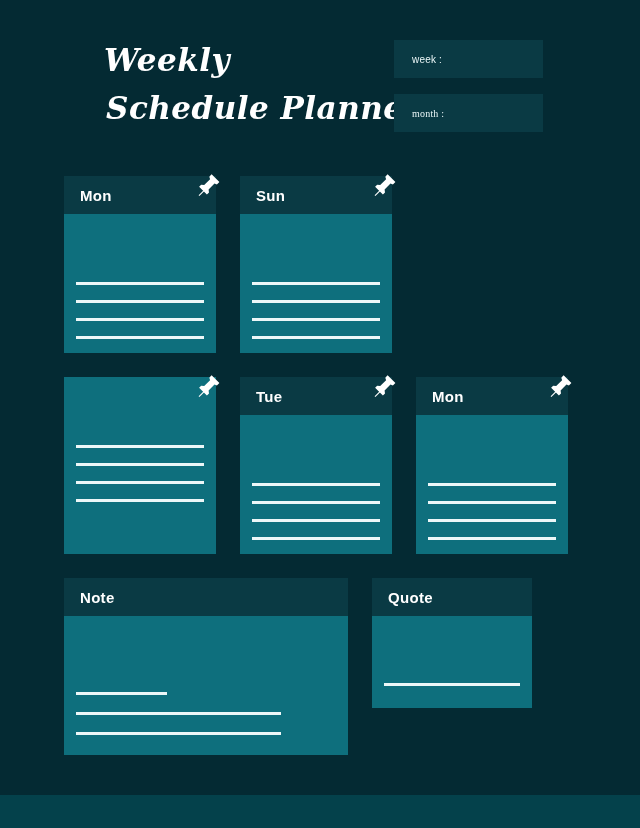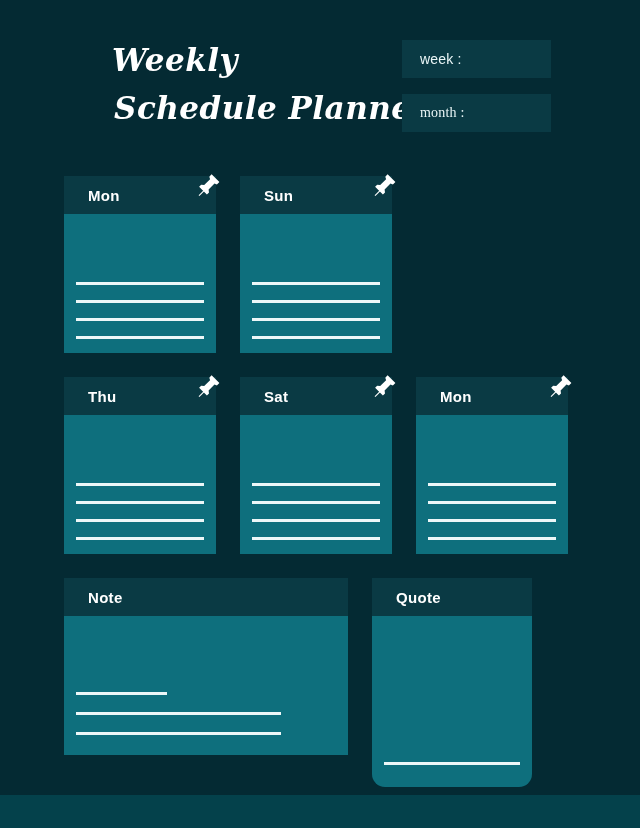--- a/index.html
+++ b/index.html
@@ -17,21 +17,21 @@
 
   .page {
     position: absolute;
     inset: 0;
     background: #042a33;
   }
 
   
   .header {
     position: absolute;
-    left: 16px;
+    left: 8px;
     top: 0;
     width: 560px;
     height: 160px;
   }
   .title {
     position: absolute;
     left: 96px;
     top: 36px;
     width: 270px;
     color: #ffffff;
@@ -53,21 +53,21 @@
   .field-box {
     position: absolute;
     background: #0a3a44;
     display: flex;
     align-items: center;
     padding-left: 18px;
     box-sizing: border-box;
   }
   .field-box .field-label {
     color: #eaf6f7;
-    font-size: 14px;
+    font-size: 10px;
     font-weight: 400;
     letter-spacing: 0.2px;
   }
   #field-week {
     left: 386px;
     top: 40px;
     width: 149px;
     height: 38px;
   }
   #field-month {
@@ -99,30 +99,29 @@
   .card-day {
     width: 152px;
     height: 177px;
   }
   .card-note {
     width: 284px;
     height: 177px;
   }
   .card-quote {
     width: 160px;
-    height: 209px;
-    border-radius: 13px;
+    height: 130px;
   }
 
   .card-header {
     height: 38px;
     background: #0a3a44;
     display: flex;
     align-items: center;
-    padding-left: 24px;
+    padding-left: 16px;
     box-sizing: border-box;
   }
   .card-title {
     color: #ffffff;
     font-size: 15px;
     font-weight: 700;
     letter-spacing: 0.3px;
   }
 
   .card-body {
@@ -243,44 +242,41 @@
             </g>
           </svg>
         </span>
       </div>
 
     </div>
 
     <div class="row">
 
       <div class="card card-day">
-        <div class="card-header">
-          <span class="card-title">Thu</span>
-        </div>
-        <div class="card-body">
-          <div class="lines">
-            <div class="rule"></div>
-            <div class="rule"></div>
-            <div class="rule"></div>
-            <div class="rule"></div>
-          </div>
-        </div>
-        <span class="pin">
-          <svg viewBox="0 0 28 28" width="28" height="28" xmlns="http://www.w3.org/2000/svg">
-            <g fill="#ffffff">
-              <path d="M17.6 3.2 L25.4 11.0 L22.9 13.4 L20.5 12.6 L14.6 18.6 L15.0 21.6 L12.9 23.6 L5.1 15.8 L7.2 13.7 L10.2 14.1 L16.1 8.2 L15.3 5.7 Z"></path>
-              <path d="M4.6 24.2 L10.4 18.4 L11.2 19.2 L5.4 25.0 Z"></path>
-            </g>
-          </svg>
-        </span>
-      </div>
-
-      <div class="card card-day">
-        <div class="card-header">
-          <span class="card-title">Sat</span>
+        <div class="card-body">
+          <div class="lines">
+            <div class="rule"></div>
+            <div class="rule"></div>
+            <div class="rule"></div>
+            <div class="rule"></div>
+          </div>
+        </div>
+        <span class="pin">
+          <svg viewBox="0 0 28 28" width="28" height="28" xmlns="http://www.w3.org/2000/svg">
+            <g fill="#ffffff">
+              <path d="M17.6 3.2 L25.4 11.0 L22.9 13.4 L20.5 12.6 L14.6 18.6 L15.0 21.6 L12.9 23.6 L5.1 15.8 L7.2 13.7 L10.2 14.1 L16.1 8.2 L15.3 5.7 Z"></path>
+              <path d="M4.6 24.2 L10.4 18.4 L11.2 19.2 L5.4 25.0 Z"></path>
+            </g>
+          </svg>
+        </span>
+      </div>
+
+      <div class="card card-day">
+        <div class="card-header">
+          <span class="card-title">Tue</span>
         </div>
         <div class="card-body">
           <div class="lines">
             <div class="rule"></div>
             <div class="rule"></div>
             <div class="rule"></div>
             <div class="rule"></div>
           </div>
         </div>
         <span class="pin">

